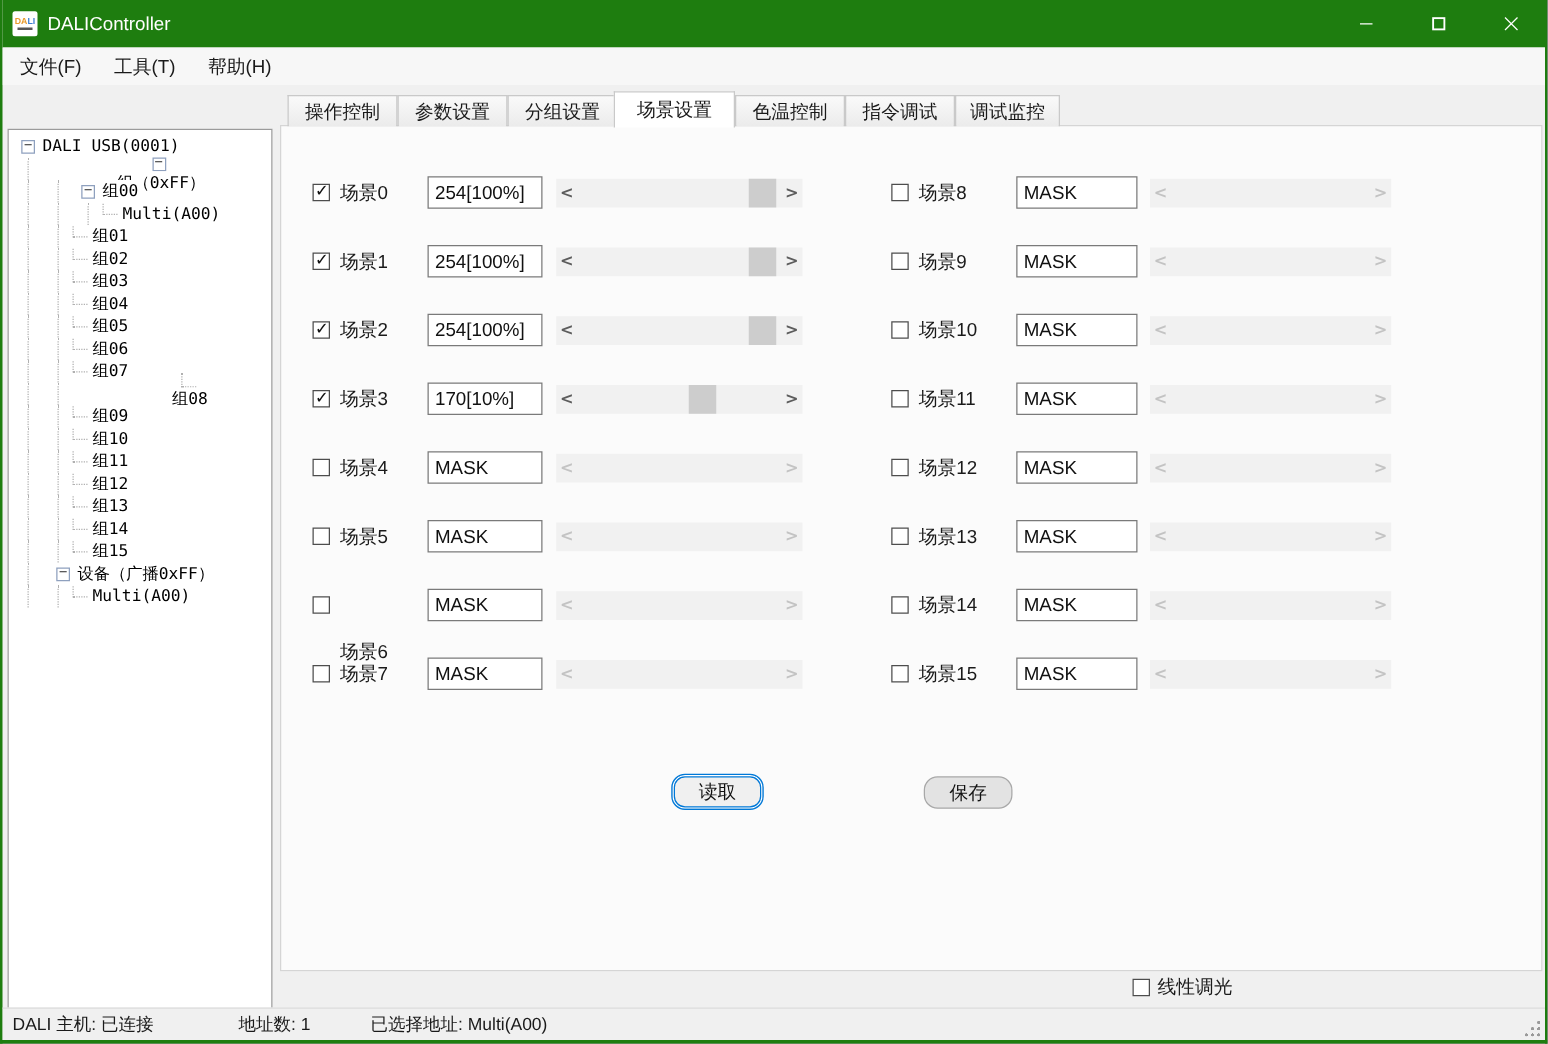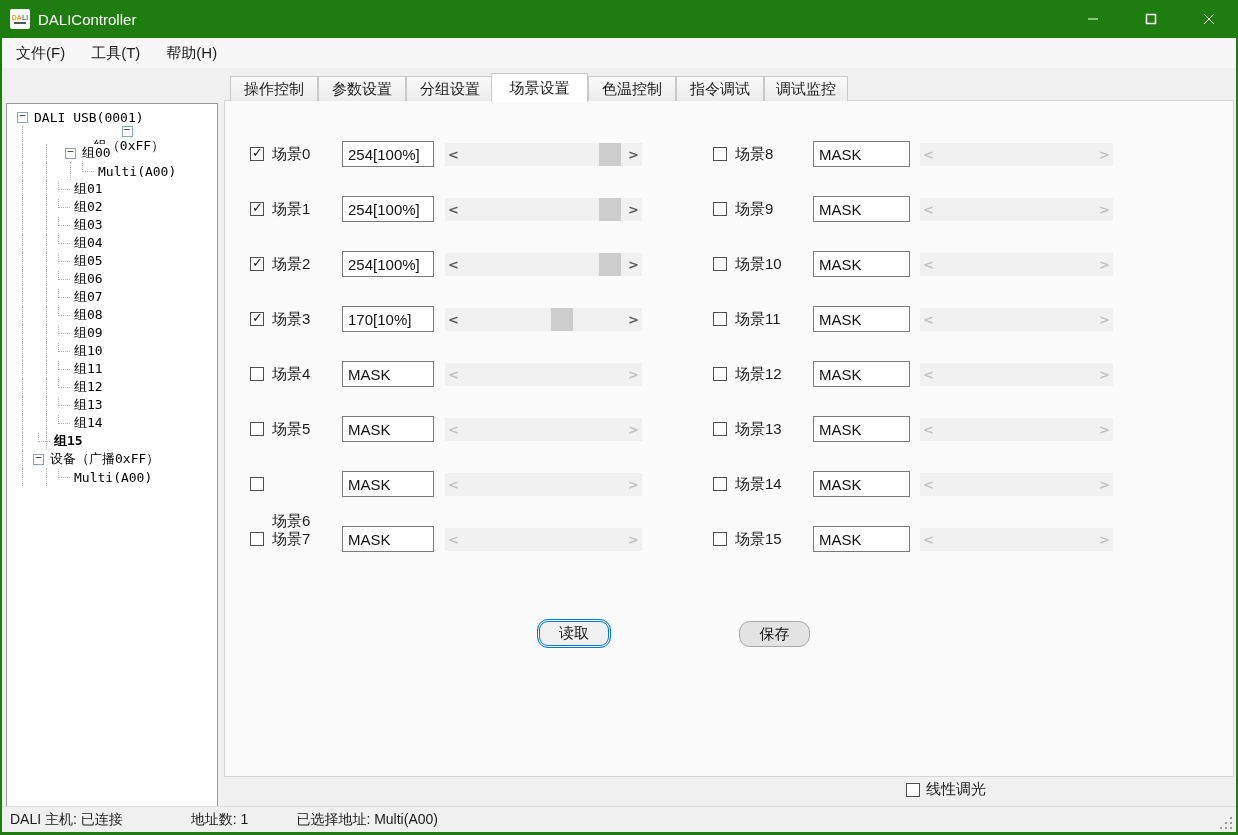--- a/index.html
+++ b/index.html
@@ -182,21 +182,21 @@
         <i class="vg" style="left:39px"></i>
         <span class="stub"></span>
         <span class="tree-label">组06</span>
       </div>
       <div class="tree-row" style="padding-left: 51px;">
         <i class="vg" style="left:15px"></i>
         <i class="vg" style="left:39px"></i>
         <span class="stub"></span>
         <span class="tree-label">组07</span>
       </div>
-      <div class="tree-row" style="padding-left: 51px;">
+      <div class="tree-row" style="padding-left: 80px; flex-direction: column;">
         <i class="vg" style="left:15px"></i>
         <i class="vg" style="left:39px"></i>
         <span class="stub"></span>
         <span class="tree-label">组08</span>
       </div>
       <div class="tree-row" style="padding-left: 51px;">
         <i class="vg" style="left:15px"></i>
         <i class="vg" style="left:39px"></i>
         <span class="stub"></span>
         <span class="tree-label">组09</span>
@@ -224,27 +224,27 @@
         <i class="vg" style="left:39px"></i>
         <span class="stub"></span>
         <span class="tree-label">组13</span>
       </div>
       <div class="tree-row" style="padding-left: 51px;">
         <i class="vg" style="left:15px"></i>
         <i class="vg" style="left:39px"></i>
         <span class="stub"></span>
         <span class="tree-label">组14</span>
       </div>
-      <div class="tree-row" style="padding-left: 31px; font-weight: bold;">
+      <div class="tree-row" style="padding-left: 51px;">
         <i class="vg" style="left:15px"></i>
         <i class="vg" style="left:39px"></i>
         <span class="stub"></span>
         <span class="tree-label">组15</span>
       </div>
-      <div class="tree-row" style="padding-left: 26px; text-align: center;">
+      <div class="tree-row" style="padding-left: 38px; text-align: center;">
         <i class="vg" style="left:15px"></i>
         <span class="expander"></span>
         <span class="tree-label">设备（广播0xFF）</span>
       </div>
       <div class="tree-row" style="padding-left: 51px;">
         <i class="vg" style="left:15px"></i>
         <i class="vg" style="left:39px"></i>
         <span class="stub"></span>
         <span class="tree-label">Multi(A00)</span>
       </div>

